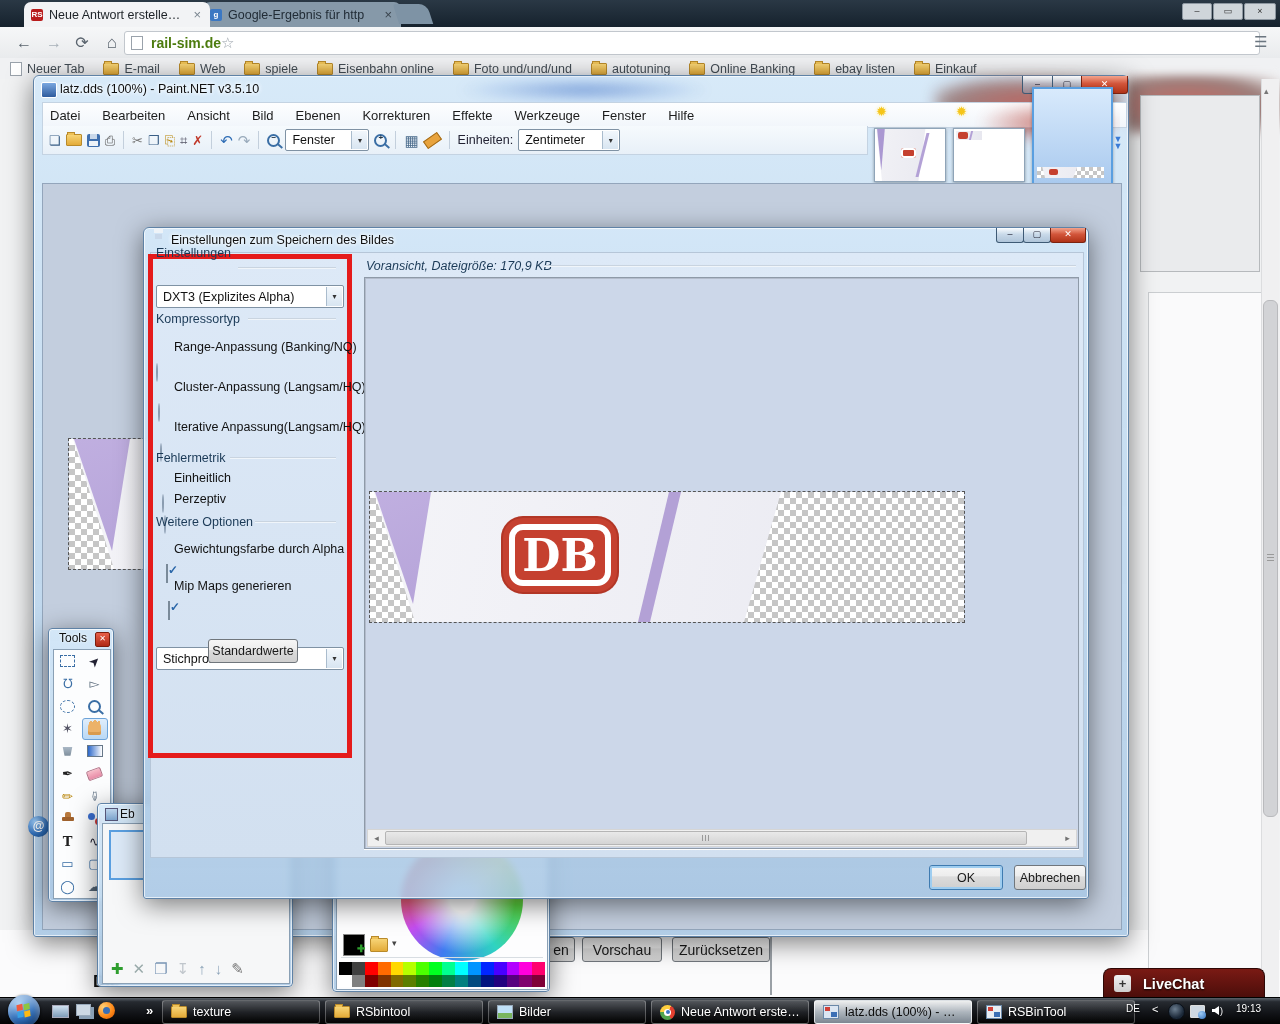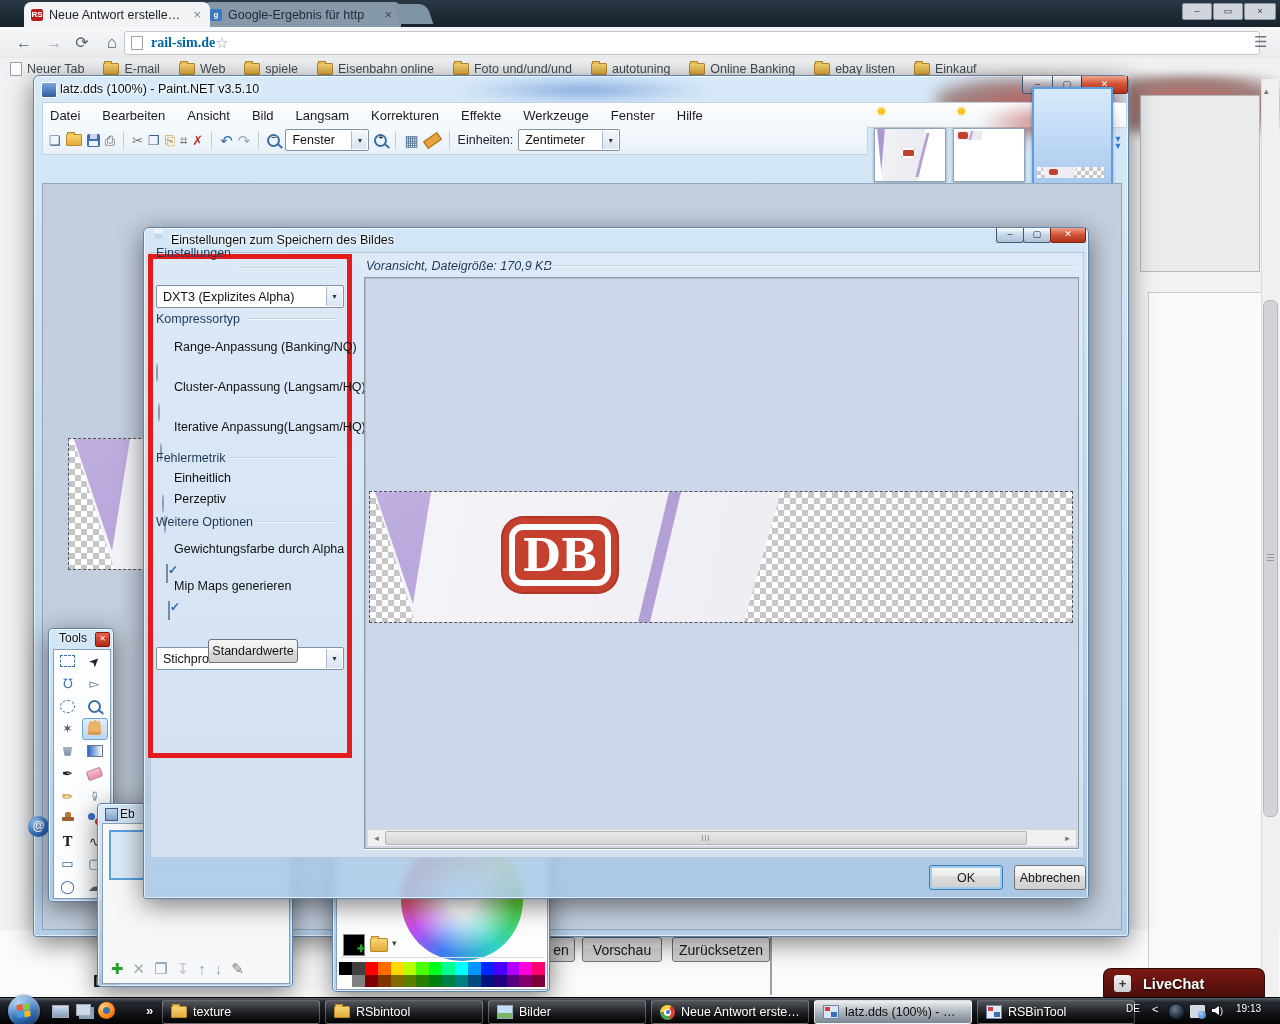--- a/index.html
+++ b/index.html
@@ -67,21 +67,21 @@
   .hand{width:13px;height:12px;background:#ecb269;border-radius:4px 4px 2px 2px;box-shadow:inset 0 -3px 0 #d99b4f;position:relative;}
   .hand::before{content:"";position:absolute;top:-3px;left:1px;width:11px;height:4px;
                 background:radial-gradient(circle at 2px 3px,#ecb269 1.6px,transparent 1.7px),
                            radial-gradient(circle at 6px 2px,#ecb269 1.6px,transparent 1.7px),
                            radial-gradient(circle at 10px 3px,#ecb269 1.6px,transparent 1.7px);}
   .toolbtn-sel{background:linear-gradient(#e0eefc,#b9d8f5);border:1px solid #6da3d8;border-radius:3px;
                display:flex;align-items:center;justify-content:center;}
   .thumb{background:#fff;border:1px solid #8fa4b8;box-shadow:0 1px 3px rgba(0,0,0,.35);}
 
   
-  .dds-strip{width:702px;height:130px;outline:1px dashed #555;}
+  .dds-strip{width:594px;height:130px;outline:1px dashed #555;}
   .dds-white{position:absolute;inset:0;background:linear-gradient(100deg,#f4f4f8,#e9e9f1);
              clip-path:polygon(4px 0,411px 0,374px 130px,45px 130px);}
   .dds-tri{position:absolute;inset:0;background:linear-gradient(160deg,#c0afe0,#a793cf);
            clip-path:polygon(5px 0,61px 0,43px 112px);}
   .dds-slash{position:absolute;inset:0;background:#b3a1d6;
            clip-path:polygon(299px 0,311px 0,280px 130px,268px 130px);}
   .db-logo{position:absolute;left:131px;top:24px;width:118px;height:78px;background:#c5402f;border-radius:22px;
            box-shadow:inset 0 0 0 2px rgba(125,25,12,.25);}
   .db-ring{position:absolute;inset:8px;border:6px solid #fff;border-radius:14px;}
   .db-text{position:absolute;inset:0;display:flex;align-items:center;justify-content:center;
@@ -173,21 +173,21 @@
   <div class="abs winctl" style="left:1213px;">▭</div>
   <div class="abs winctl" style="left:1244px;width:30px;">×</div>
 
   <div class="abs" id="navbar"></div>
   <div class="abs navbtn" style="left:12px;">←</div>
   <div class="abs navbtn" style="left:42px;color:#a8b0b8;">→</div>
   <div class="abs navbtn" style="left:70px;">⟳</div>
   <div class="abs navbtn" style="left:100px;font-size:17px;">⌂</div>
   <div class="abs" id="urlbar">
     <span class="pageicon" style="margin-right:8px;"></span>
-    <span style="color:#0369a1;font-weight:bold;font-family:Liberation Serif, serif;">rail-sim.de</span>
+    <span style="color:#4d7c0f;font-weight:bold;">rail-sim.de</span>
     <span style="color:#9aa2ab;font-size:15px;">☆</span>
   </div>
   <div class="abs" style="left:1254px;top:33px;font-size:15px;color:#6b7680;">☰</div>
 
   <div class="abs" id="bookmarksbar">
     <span class="bm">
         <span class="pageicon"></span>
         <span>Neuer Tab</span>
       </span>
     <span class="bm">
@@ -271,21 +271,21 @@
       <div class="capbtn" style="width:29px;">–</div>
       <div class="capbtn" style="width:28px;">▢</div>
       <div class="capbtn close" style="width:45px;">✕</div>
     </div>
 
     <div class="abs" id="pnmenubar" style="left:8px;top:26px;width:1076px;height:24px;">
       <span>Datei</span>
       <span>Bearbeiten</span>
       <span>Ansicht</span>
       <span>Bild</span>
-      <span>Langsam</span>
+      <span>Ebenen</span>
       <span>Korrekturen</span>
       <span>Effekte</span>
       <span>Werkzeuge</span>
       <span>Fenster</span>
       <span>Hilfe</span>
     </div>
 
     <div class="abs" id="pntoolbar" style="left:8px;top:50px;width:818px;height:28px;">
       <span class="ticon">❏</span>
       <span class="folder"></span>

